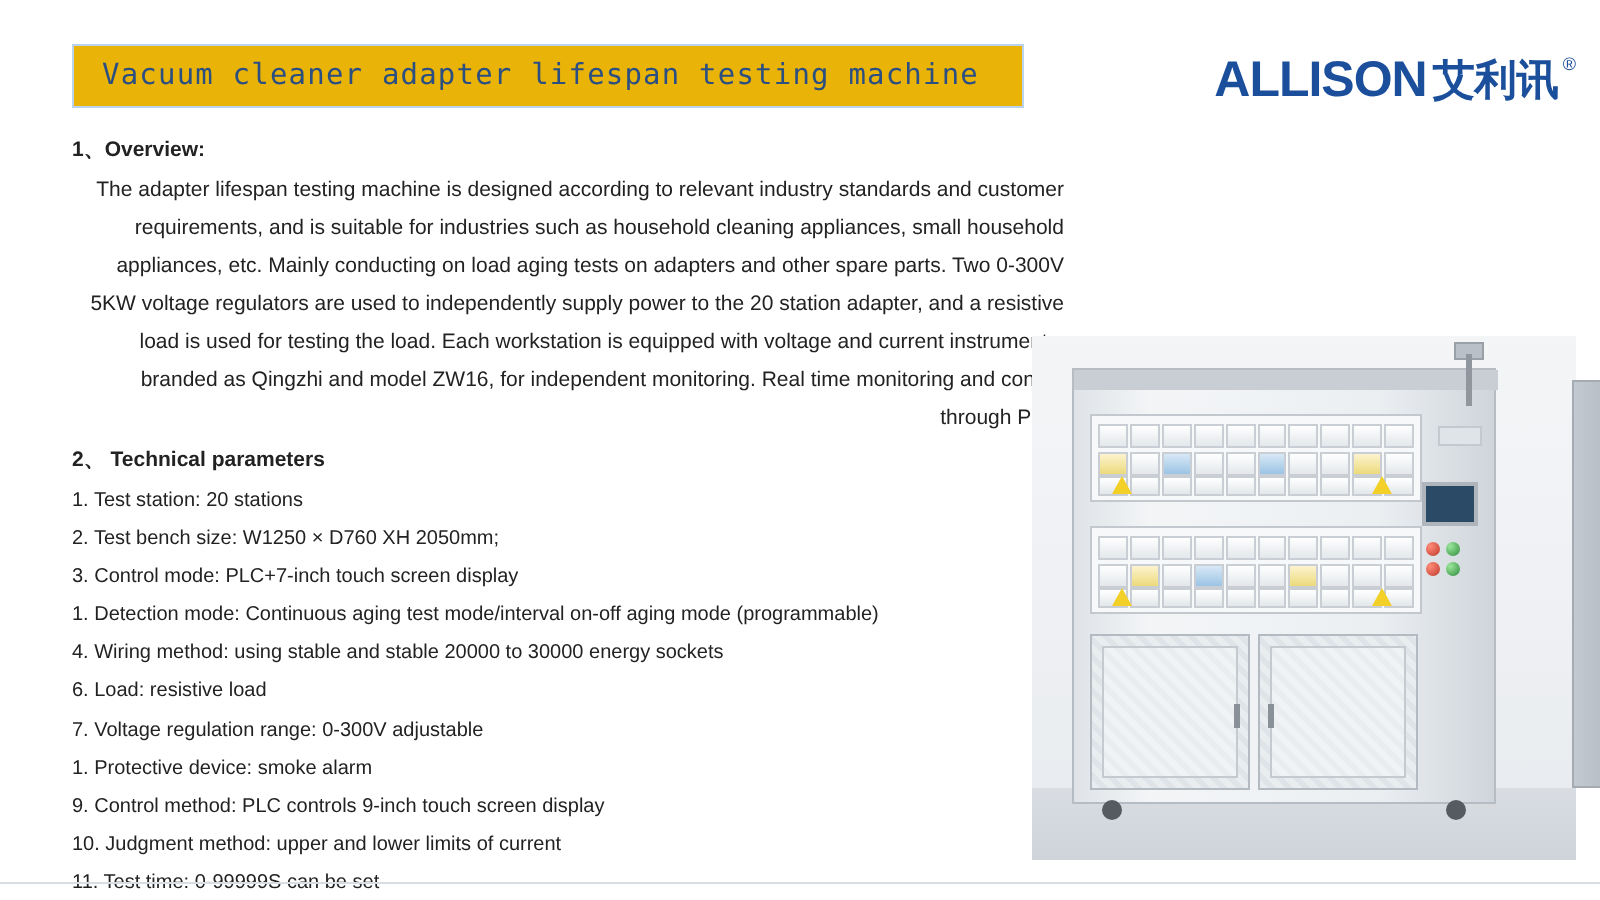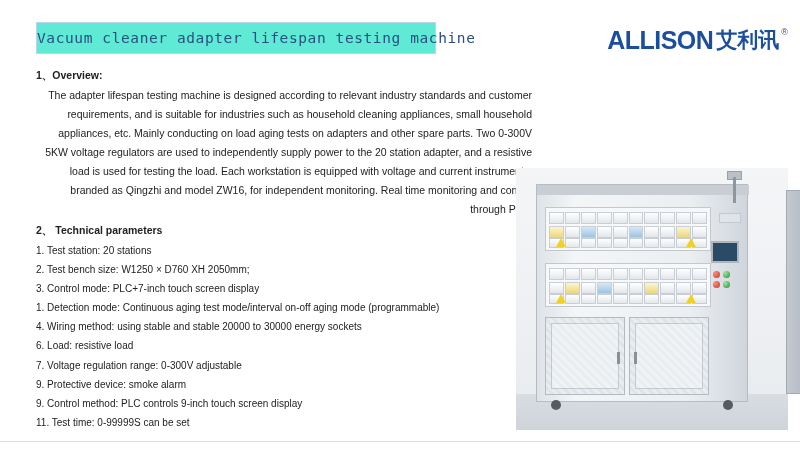--- a/index.html
+++ b/index.html
@@ -19,27 +19,27 @@
     width: 800px;
     height: 450px;
     box-sizing: border-box;
   }
 
   
   .title-bar {
     position: absolute;
     left: 36px;
     top: 22px;
-    width: 400px;
+    width: 476px;
     height: 32px;
-    background: #5eead4;
+    background: #eab308;
     border: 1px solid #b9d4ec;
     display: flex;
     align-items: center;
-    padding-left: 0;
+    padding-left: 14px;
     box-sizing: border-box;
   }
   .title-text {
     font-family: "DejaVu Sans Mono", monospace;
     font-size: 14.5px;
     color: #2c4f82;
     letter-spacing: 0.6px;
     white-space: nowrap;
   }
 
@@ -308,22 +308,23 @@
     <p class="para">The adapter lifespan testing machine is designed according to relevant industry standards and customer requirements, and is suitable for industries such as household cleaning appliances, small household appliances, etc. Mainly conducting on load aging tests on adapters and other spare parts. Two 0-300V 5KW voltage regulators are used to independently supply power to the 20 station adapter, and a resistive load is used for testing the load. Each workstation is equipped with voltage and current instruments, branded as Qingzhi and model ZW16, for independent monitoring. Real time monitoring and control through PLC.</p>
     <p class="section-head">2、 Technical parameters</p>
     <ul class="spec-list">
       <li class="spec-item">1. Test station: 20 stations</li>
       <li class="spec-item">2. Test bench size: W1250 × D760 XH 2050mm;</li>
       <li class="spec-item">3. Control mode: PLC+7-inch touch screen display</li>
       <li class="spec-item">1. Detection mode: Continuous aging test mode/interval on-off aging mode (programmable)</li>
       <li class="spec-item">4. Wiring method: using stable and stable 20000 to 30000 energy sockets</li>
       <li class="spec-item">6. Load: resistive load</li>
       <li class="spec-item">7. Voltage regulation range: 0-300V adjustable</li>
-      <li class="spec-item">9. Protective device: smoke alarm</li>
+      <li class="spec-item">1. Protective device: smoke alarm</li>
       <li class="spec-item">9. Control method: PLC controls 9-inch touch screen display</li>
+      <li class="spec-item">10. Judgment method: upper and lower limits of current</li>
       <li class="spec-item">11. Test time: 0-99999S can be set</li>
 
     </ul>
   </div>
 
   <div class="photo">
     <div class="photo-bg"></div>
     <div class="floor"></div>
 
     <div class="cabinet">

